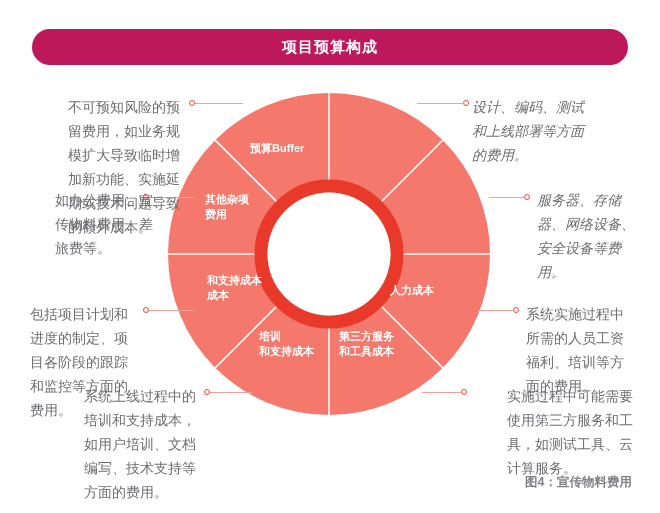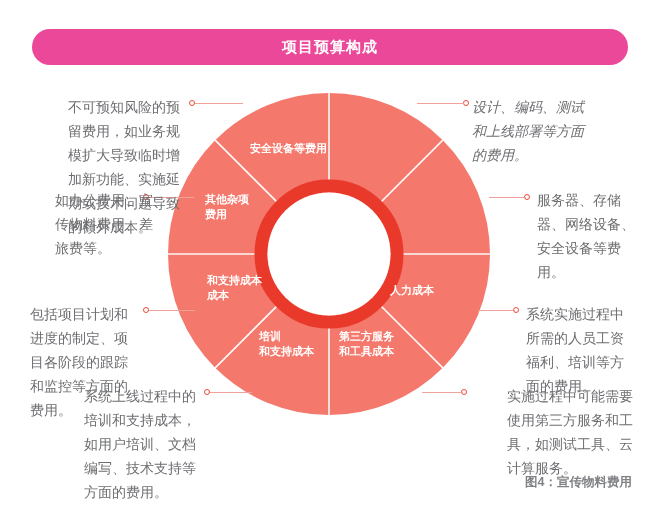--- a/index.html
+++ b/index.html
@@ -16,21 +16,21 @@
     color: #58595b;
   }
 
   
   #title-banner {
     position: absolute;
     left: 32px;
     top: 29px;
     width: 596px;
     height: 36px;
-    background: #ec4899;
+    background: #be185d;
     border-radius: 18px;
     display: flex;
     align-items: center;
     justify-content: center;
   }
   #title-banner .title-text {
     color: #ffffff;
     font-size: 15px;
     font-weight: bold;
     letter-spacing: 1px;
@@ -153,21 +153,21 @@
 
   <div class="seg-label" style="left:171px; top:236px; text-align:left;">第三方服务
 和工具成本</div>
 
   <div class="seg-label" style="left:39px; top:180px; text-align:left;">和支持成本
 成本</div>
 
   <div class="seg-label" style="left:37px; top:99px; text-align:left;">其他杂项
 费用</div>
 
-  <div class="seg-label" style="left:82px; top:48px; text-align:left;">安全设备等费用</div>
+  <div class="seg-label" style="left:82px; top:48px; text-align:left;">预算Buffer</div>
 </div>
 
 <div class="connector-dot" style="left:189px; top:100px;"></div>
 <div class="connector-line" style="left:195px; top:103px; width:48px;"></div>
 
 <div class="connector-dot" style="left:143px; top:194px;"></div>
 <div class="connector-line" style="left:149px; top:197px; width:45px;"></div>
 
 <div class="connector-dot" style="left:143px; top:307px;"></div>
 <div class="connector-line" style="left:149px; top:310px; width:46px;"></div>
@@ -190,19 +190,19 @@
 <div class="callout left" style="left:68px; top:95px; width:122px; text-align:left;">不可预知风险的预留费用，如业务规模扩大导致临时增加新功能、实施延期或技术问题导致的额外成本。</div>
 
 <div class="callout left" style="left:38px; top:188px; width:100px; text-align:left;margin-left:17px;">如办公费用、宣传物料费用、差旅费等。</div>
 
 <div class="callout left" style="left:30px; top:302px; width:108px; text-align:left;">包括项目计划和进度的制定、项目各阶段的跟踪和监控等方面的费用。</div>
 
 <div class="callout left" style="left:84px; top:384px; width:122px; text-align:left;">系统上线过程中的培训和支持成本，如用户培训、文档编写、技术支持等方面的费用。</div>
 
 <div class="callout right" style="left:472px; top:95px; width:122px;font-style:italic;">设计、编码、测试和上线部署等方面的费用。</div>
 
-<div class="callout right" style="left:537px; top:188px; width:100px;">服务器、存储器、网络设备、安全设备等费用。</div>
+<div class="callout right" style="left:537px; top:188px; width:100px;font-style:italic;">服务器、存储器、网络设备、安全设备等费用。</div>
 
 <div class="callout right" style="left:526px; top:302px; width:108px;">系统实施过程中所需的人员工资福利、培训等方面的费用。</div>
 
 <div class="callout right" style="left:474px; top:384px; width:128px;margin-left:33px;">实施过程中可能需要使用第三方服务和工具，如测试工具、云计算服务。</div>
 
 <div id="figure-caption">图4：宣传物料费用</div>
 
 </body></html>

